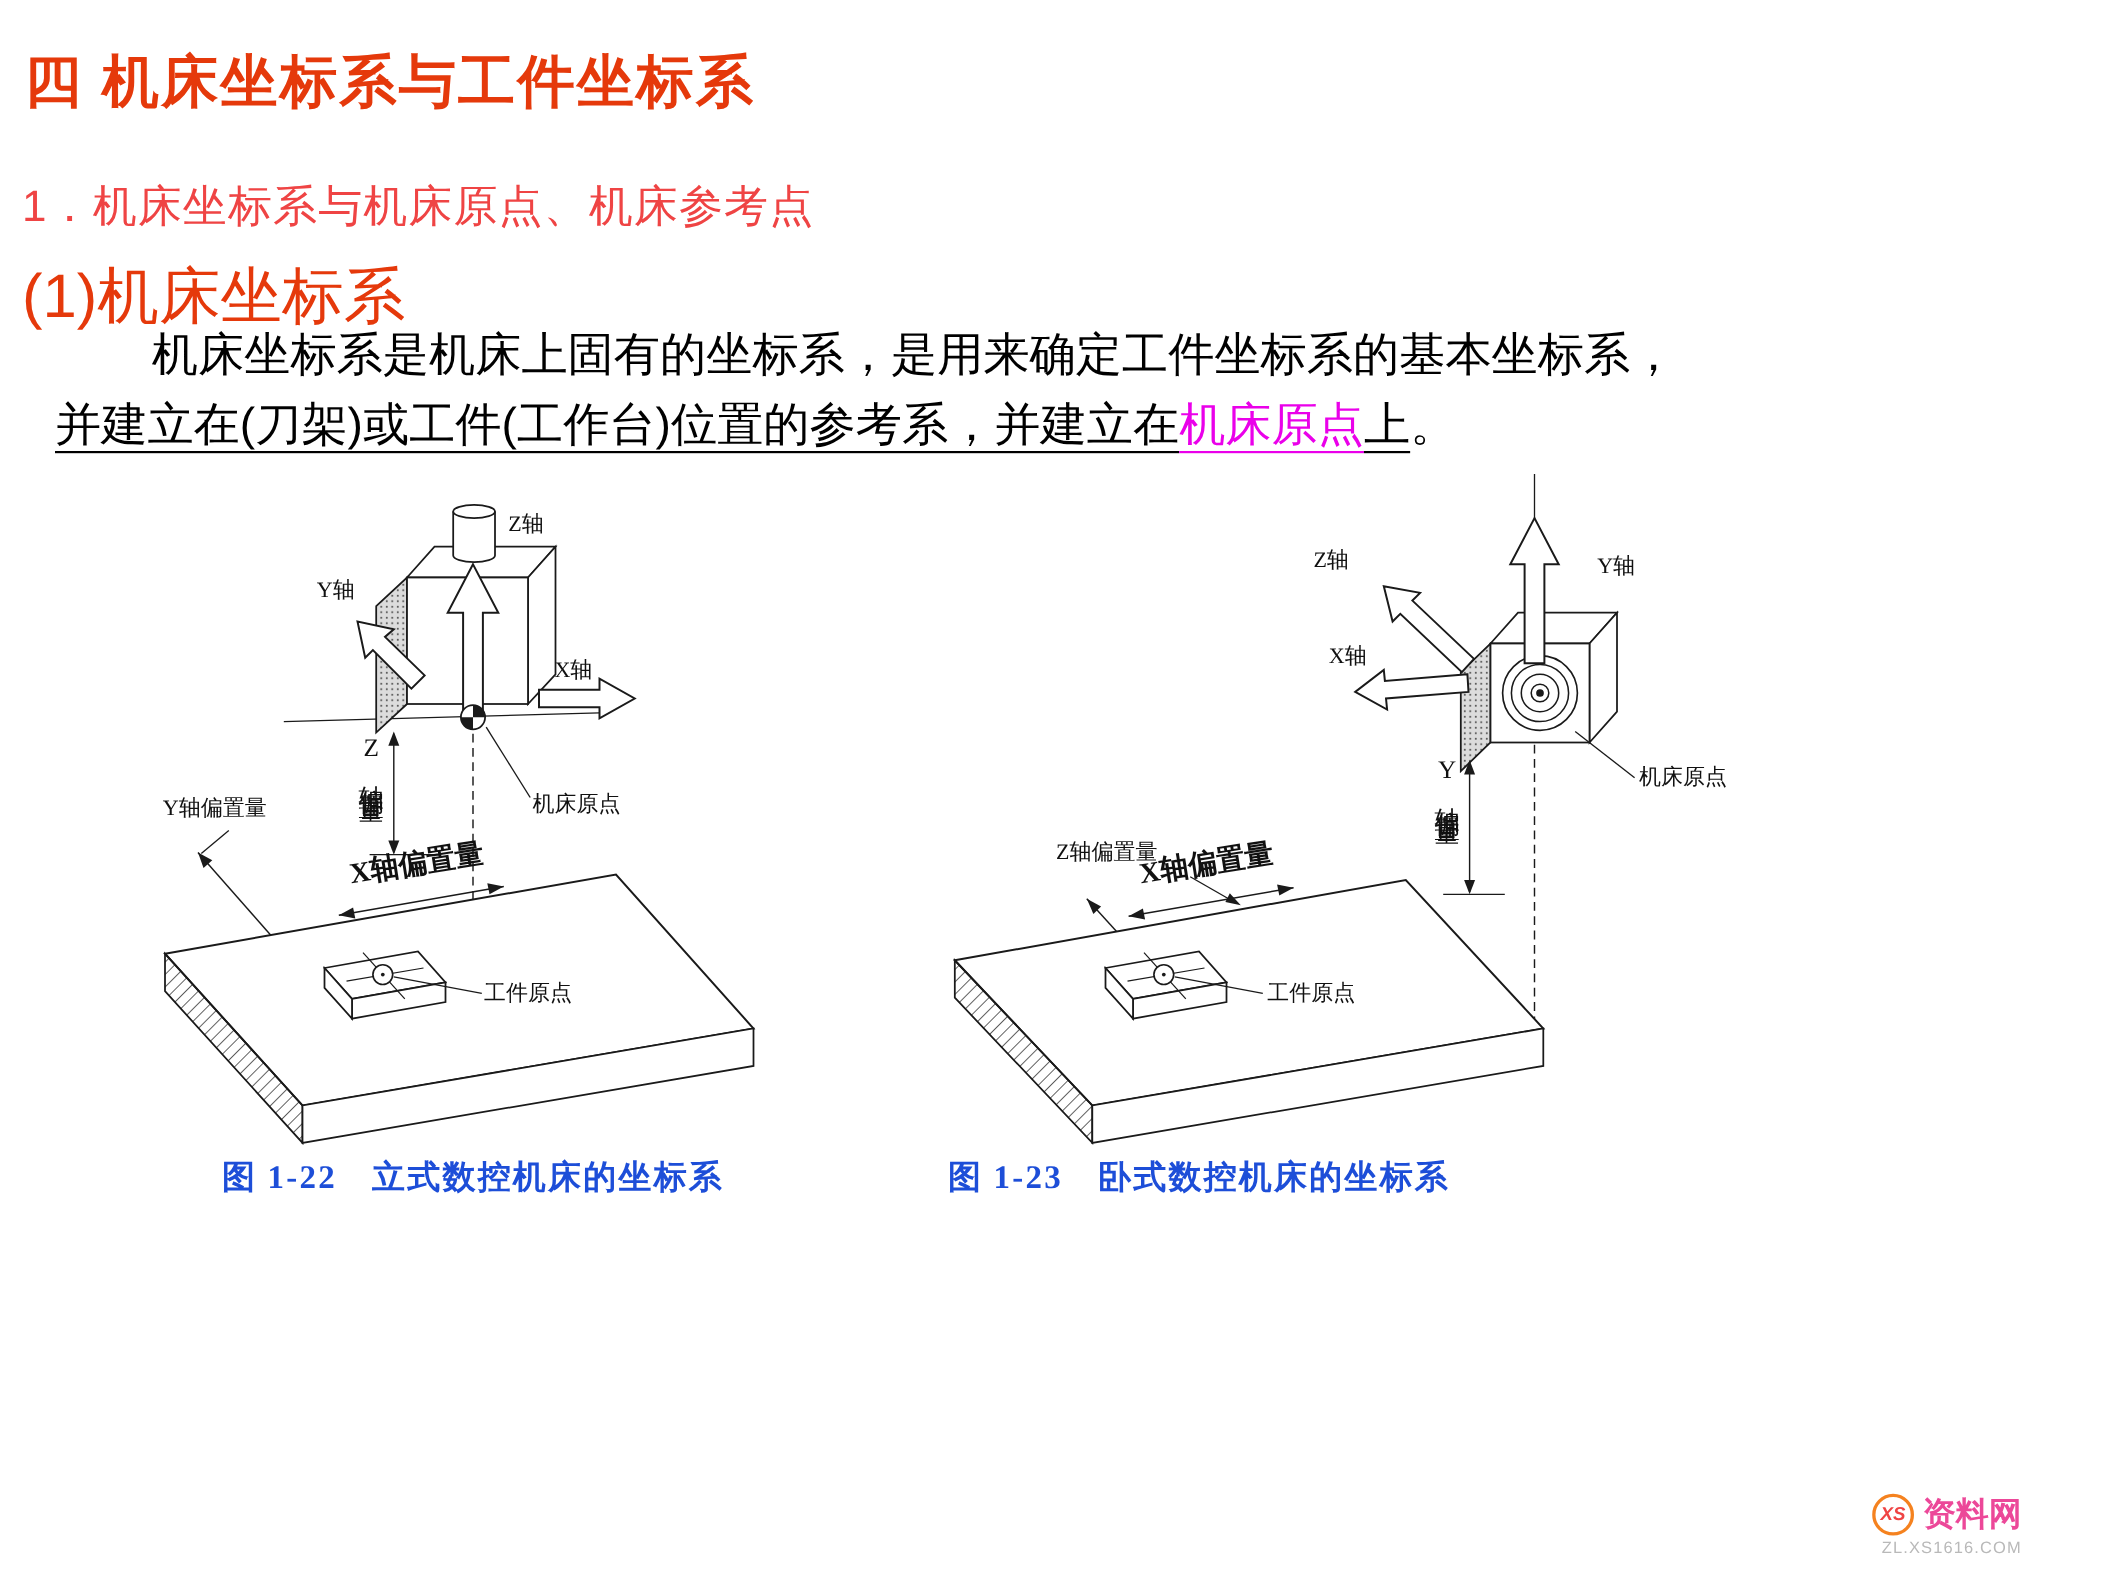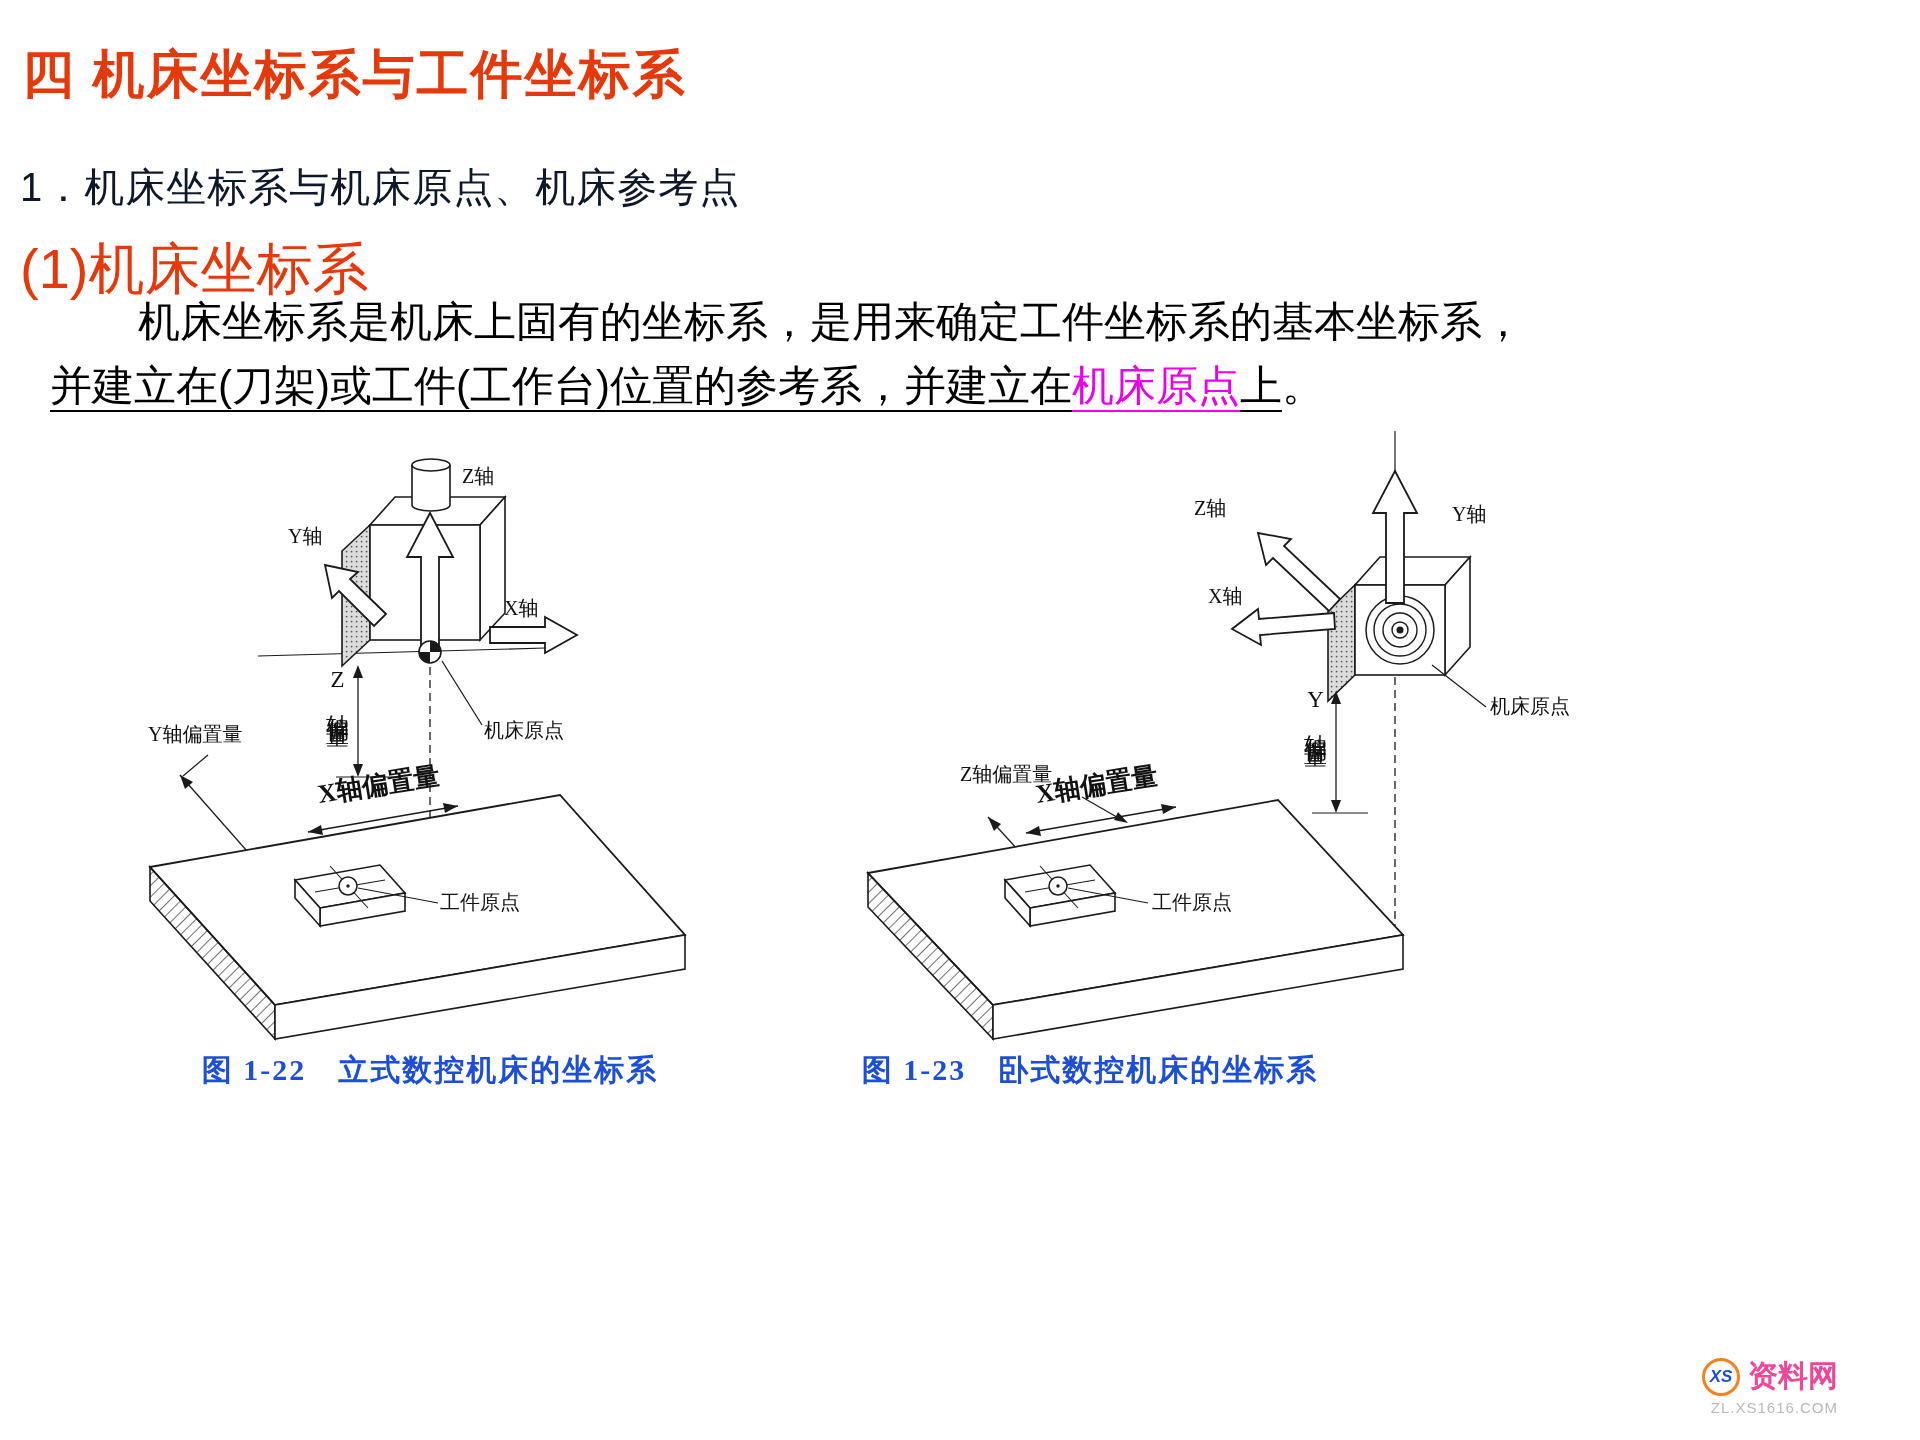--- a/index.html
+++ b/index.html
@@ -1,42 +1,42 @@
 <!DOCTYPE html>
 <html><head>
 <meta charset="utf-8">
 <style>
   * { margin:0; padding:0; box-sizing:border-box; }
   html,body { background:#ffffff; }
   body { font-family:"Liberation Sans","DejaVu Sans",sans-serif; }
   .page { position:relative; width:1920px; height:1440px; background:#ffffff; overflow:hidden;border-radius:29px; }
 
   .title   { position:absolute; left:22px;  top:40px;  font-size:52px; font-weight:bold; color:#e5390b; letter-spacing:2px; }
-  .h1      { position:absolute; left:20px;  top:160px; font-size:40px; color:#0f172a; letter-spacing:1px; }
+  .h1      { position:absolute; left:20px;  top:160px; font-size:40px; color:#ef4444; letter-spacing:1px; }
   .h2      { position:absolute; left:20px;  top:232px; font-size:56px; color:#e5390b; }
 
   .para    { position:absolute; left:18px; top:290px; width:1892px; font-size:42px; color:#000; line-height:64px;margin-left:32px; }
   .para .indent { text-indent:88px; }
   .u       { text-decoration:underline; text-decoration-thickness:2px; text-underline-offset:10px; }
   .link    { color:#ea00ea; }
 
   .fig     { position:absolute; }
   .fig svg { position:absolute; left:0; top:0; }
 
   .lbl     { position:absolute; font-size:20px; color:#111; white-space:nowrap;
              font-family:"Liberation Serif","DejaVu Serif",serif; }
   .lbl-v   { writing-mode:vertical-rl; text-orientation:upright; letter-spacing:4px; font-size:23px; }
   .lbl-b   { font-weight:bold; font-size:26px; transform:rotate(-9deg); transform-origin:left center; }
 
   .caption { position:absolute; font-size:30px; font-weight:bold; color:#1d4ed8; text-align:center;
              font-family:"Liberation Serif","DejaVu Serif",serif; letter-spacing:2px; }
 
   .watermark { position:absolute; right:82px; bottom:24px; text-align:right; }
   .wm-row  { display:flex; align-items:center; justify-content:flex-end; gap:8px; }
-  .wm-logo { width:38px; height:38px; border:3px solid #f5821f; border-radius:50%; color:#1d4ed8;
+  .wm-logo { width:38px; height:38px; border:3px solid #f5821f; border-radius:50%; color:#ef4444;
              font-style:italic; font-weight:bold; font-size:17px; display:flex; align-items:center; justify-content:center; }
   .wm-name { color:#ec4899; font-size:30px; font-weight:bold; }
   .wm-sub  { color:#b9b9b9; font-size:15px; letter-spacing:1px; margin-top:2px; }
 </style>
 </head>
 <body>
 
 <div class="page">
 
   <div class="title">四  机床坐标系与工件坐标系</div>

